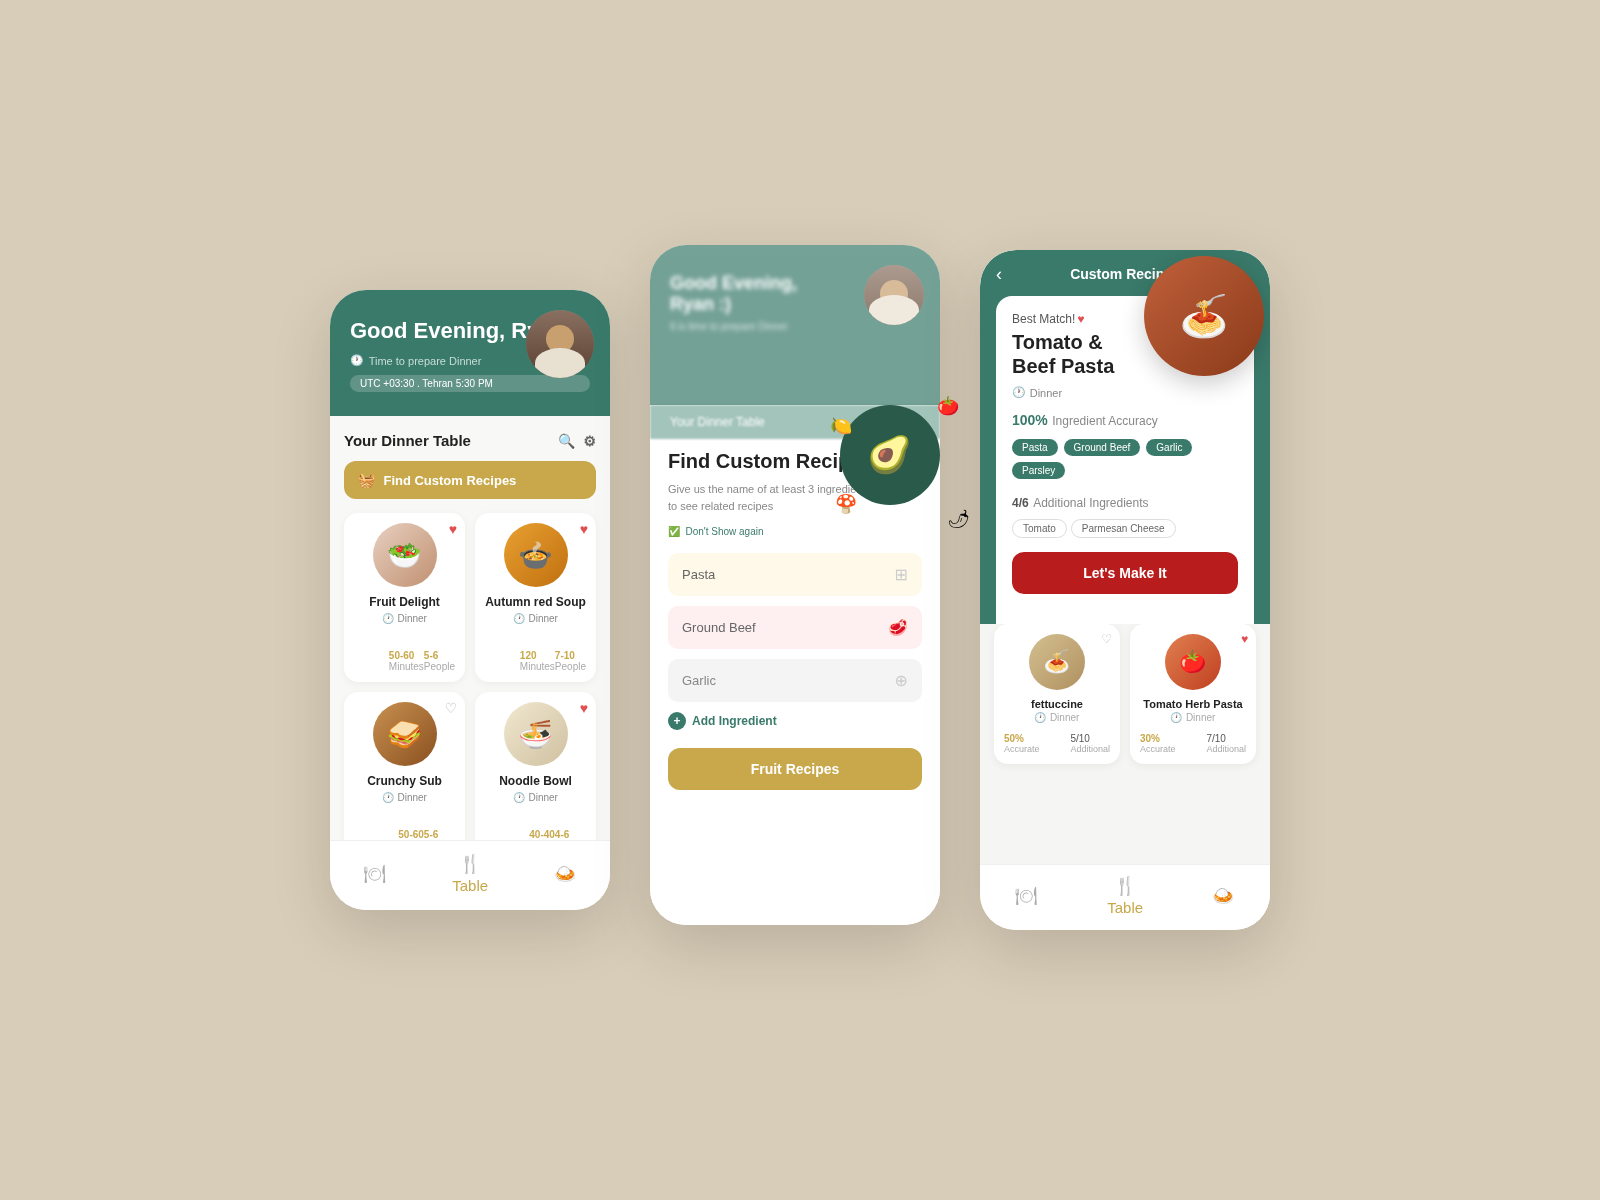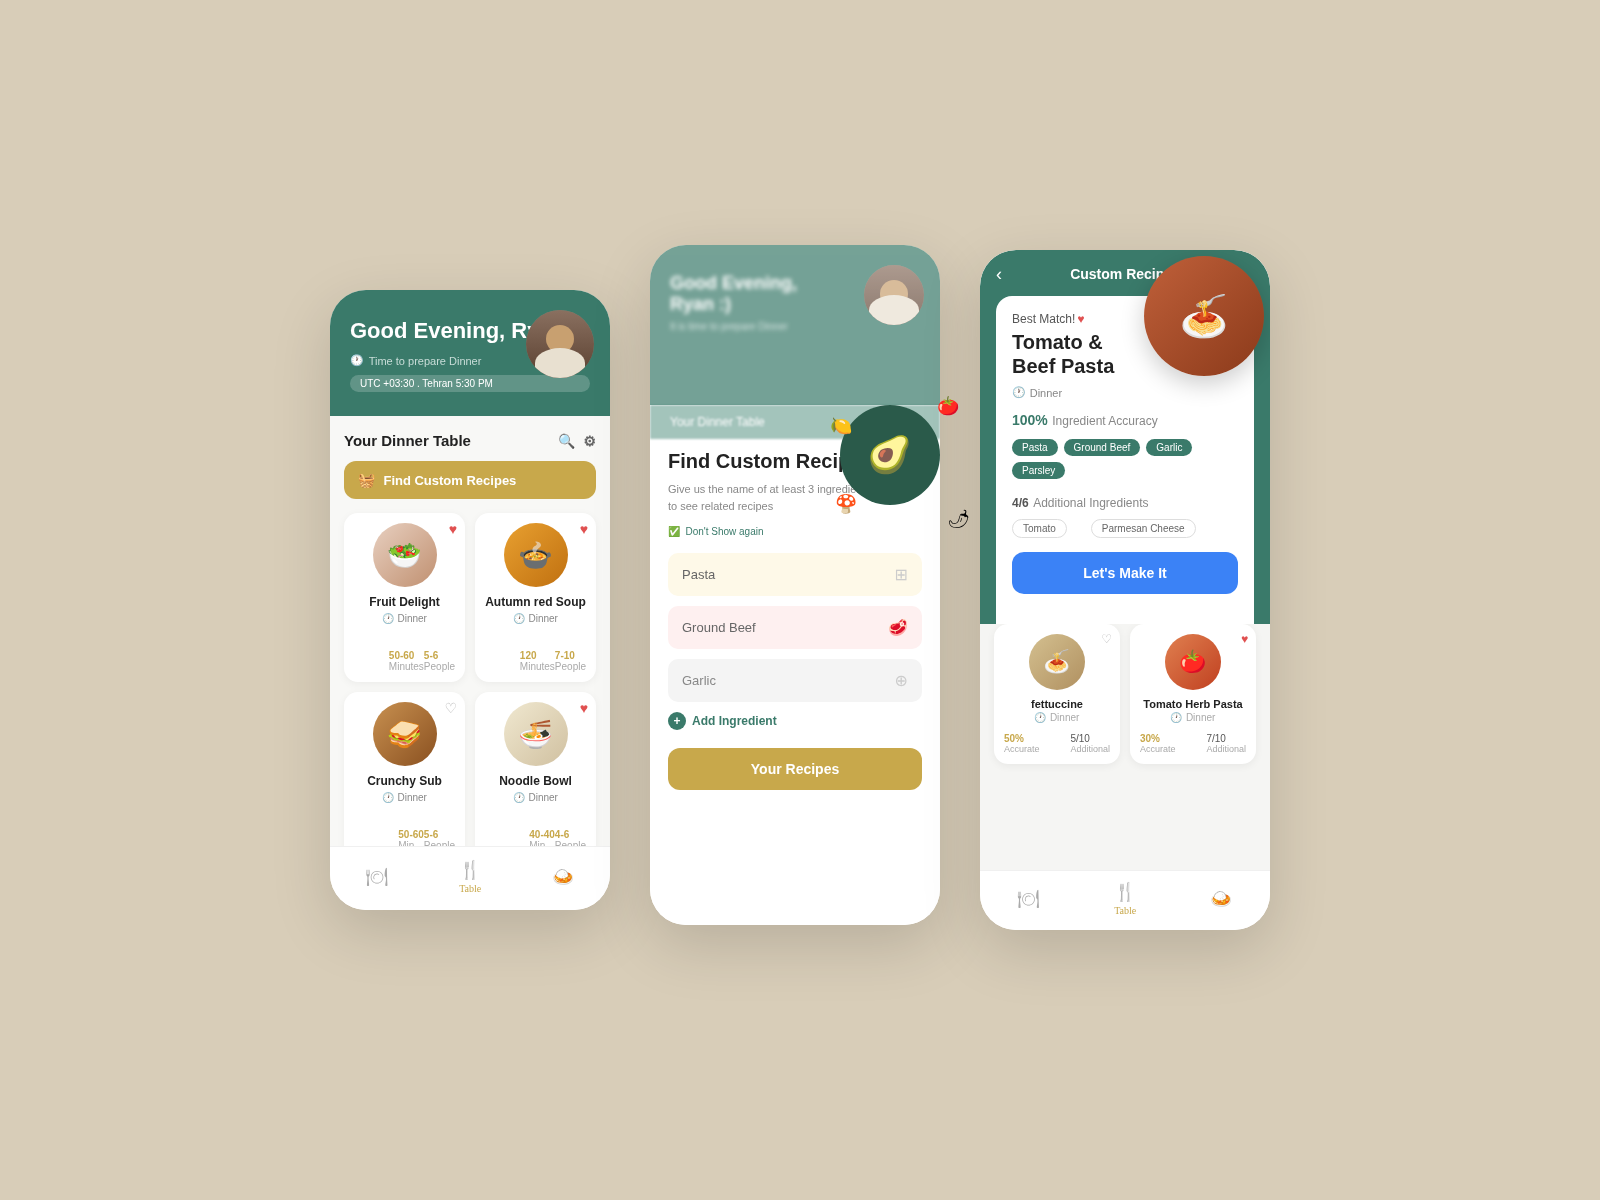--- a/index.html
+++ b/index.html
@@ -233,22 +233,21 @@
       flex-direction: column;
       align-items: center;
       gap: 2px;
     }
 
     .nav-icon.active {
       color: #c8a84b;
     }
 
     .nav-label {
-      font-size: 10px;
-      font-family: Liberation Serif, serif;
+      font-size: 15px;
     }
 
     
     .screen2 {
       width: 290px;
       height: 680px;
       display: flex;
       flex-direction: column;
       margin-top: -30px;
     }
@@ -500,35 +499,35 @@
 
     .s3-additional {
       margin-bottom: 8px;
     }
 
     .add-count { color: #555; font-size: 12px; font-weight: 600; }
     .add-sub   { color: #888; font-size: 12px; }
 
     .add-tags-row {
       display: flex;
-      gap: 24px;
+      gap: 4px;
       flex-wrap: wrap;
       margin: 6px 0 14px;
     }
 
     .add-tag {
       border: 1px solid #ddd;
       border-radius: 20px;
       padding: 3px 10px;
       font-size: 10px;
       color: #666;
     }
 
     .lets-make-btn {
-      background: #3b82f6;
+      background: #b91c1c;
       color: #fff;
       border-radius: 12px;
       padding: 13px;
       text-align: center;
       font-size: 14px;
       font-weight: 600;
       cursor: pointer;
       margin-bottom: 14px;
     }
 
@@ -831,21 +830,21 @@
           <span>Garlic</span>
           <span class="ing-icon">⊕</span>
         </div>
 
         <div class="add-ingredient">
           <div class="add-plus">+</div>
           <span>Add Ingredient</span>
         </div>
 
         <div class="find-recipes-btn">
-          <span>Your Recipes</span>
+          <span>Fruit Recipes</span>
         </div>
       </div>
     </div>
 
     <div class="s2-food-area">
       <div class="food-circle">🥑</div>
       <span class="veggie-deco" style="top:0;right:10px">🍅</span>
       <span class="veggie-deco" style="top:20px;left:0">🍋</span>
       <span class="veggie-deco" style="bottom:5px;right:0">🌶</span>
       <span class="veggie-deco" style="bottom:20px;left:5px">🍄</span>

